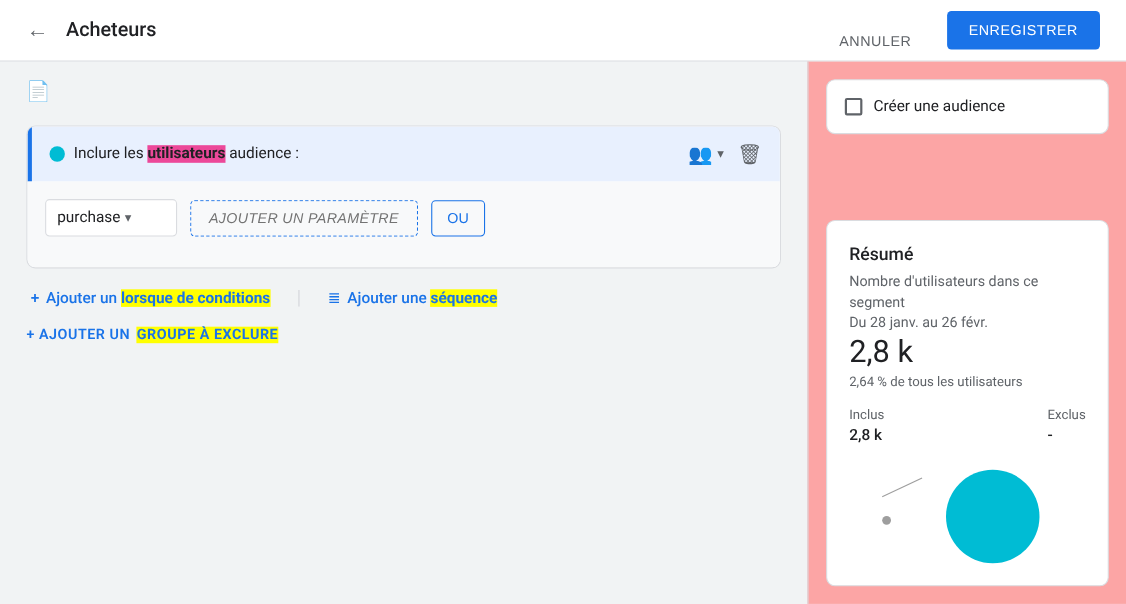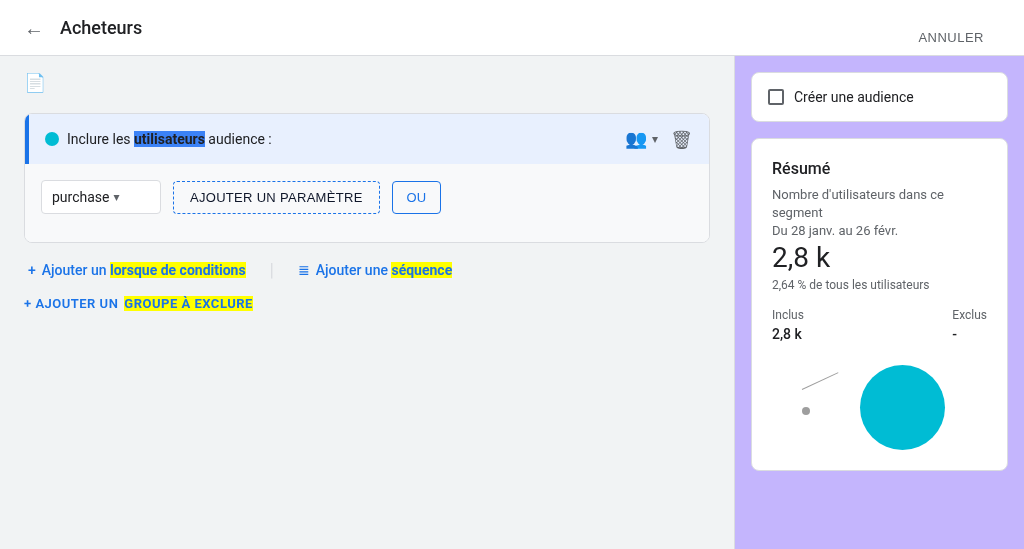--- a/index.html
+++ b/index.html
@@ -127,21 +127,21 @@
 
     .green-dot {
       width: 14px;
       height: 14px;
       background: #00bcd4;
       border-radius: 50%;
       display: inline-block;
     }
 
     .highlight-yellow {
-      background: #3b82f6;
+      background: #ec4899;
       font-weight: bold;
     }
 
     .condition-header-right {
       display: flex;
       align-items: center;
       gap: 12px;
     }
 
     .people-icon-btn {
@@ -194,27 +194,28 @@
     }
 
     .event-select-arrow {
       font-size: 12px;
       color: #5f6368;
     }
 
     .add-param-btn {
       border: 1px dashed #1a73e8;
       background: none;
-      color: #0f172a;
+      color: #737373;
       border-radius: 4px;
       padding: 8px 16px;
       font-size: 13px;
       font-weight: 500;
       cursor: pointer;
       letter-spacing: 0.3px;
+      font-style: italic;
     }
 
     .ou-btn {
       border: 1px solid #1a73e8;
       background: none;
       color: #1a73e8;
       border-radius: 4px;
       padding: 8px 14px;
       font-size: 13px;
       font-weight: 500;
@@ -282,22 +283,23 @@
       background: #ffff00;
     }
 
     
     .right-panel {
       width: 290px;
       padding: 16px;
       display: flex;
       flex-direction: column;
       gap: 16px;
-      background: #c4b5fd;
+      background: #fca5a5;
       border-left: 1px solid #dadce0;
+      justify-content: space-between;
     }
 
     
     .audience-card {
       background: #fff;
       border: 1px solid #dadce0;
       border-radius: 8px;
       padding: 16px;
     }
 
@@ -423,20 +425,21 @@
 </head>
 <body>
 
 <div class="header">
   <div class="header-left">
     <span class="back-arrow">←</span>
     <span class="page-title">Acheteurs</span>
   </div>
   <div class="header-right">
     <button class="btn-annuler">ANNULER</button>
+    <button class="btn-enregistrer">ENREGISTRER</button>
   </div>
 </div>
 
 <div class="main">
 
   <div class="left-panel">
 
     <div class="description-row">
       <span class="description-icon">📄</span>
     </div>

